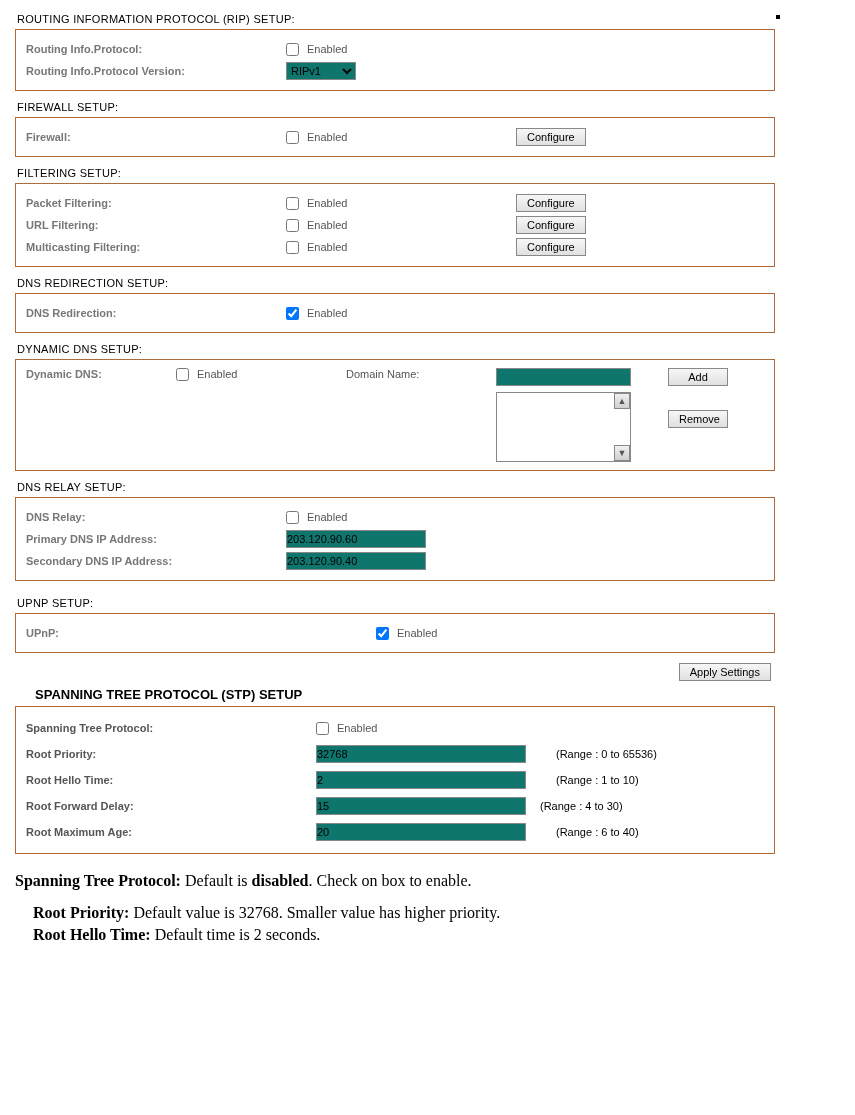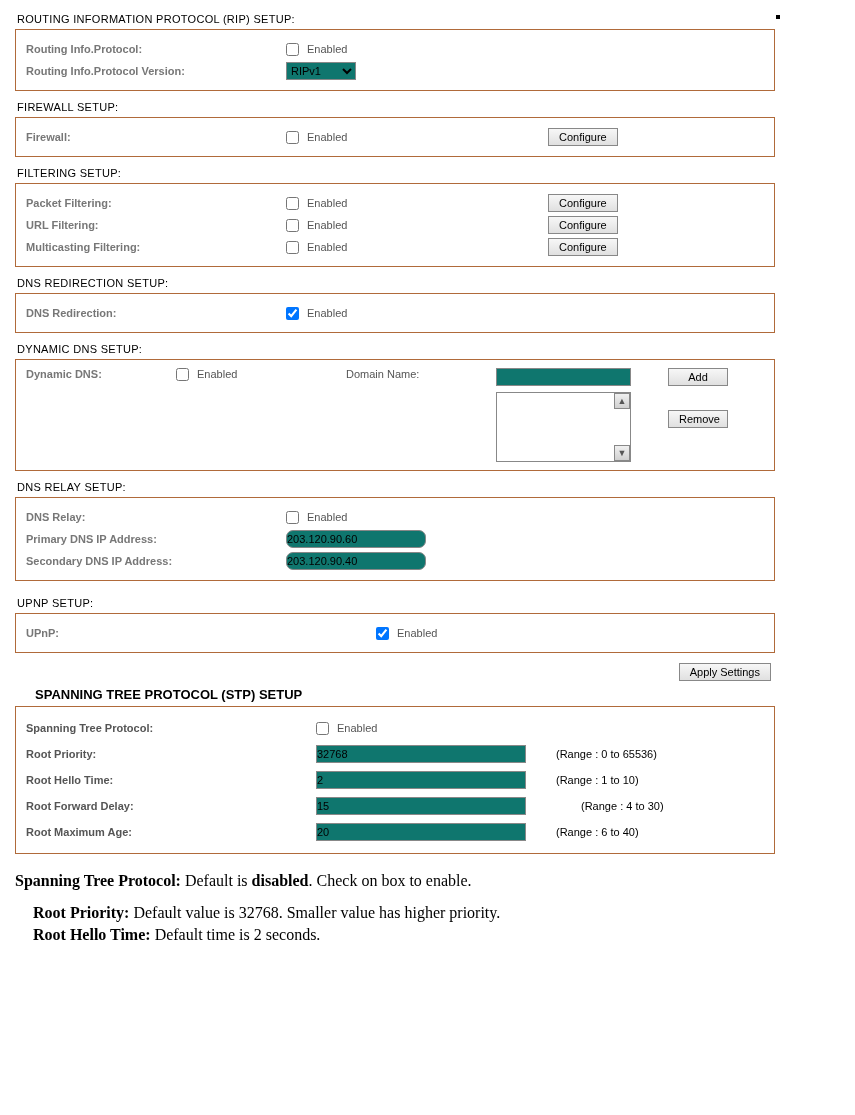--- a/index.html
+++ b/index.html
@@ -64,21 +64,21 @@
   }
   select, input[type="text"] {
     font: 11px Arial, sans-serif;
     border: 1px solid #888;
     padding: 1px 0;
     height: 18px;
     box-sizing: border-box;
     background:#0f766e;
   }
   select { width: 70px; }
-  .ip-input { width: 140px; border-radius: 7px; }
+  .ip-input { width: 140px; }
   input[type="checkbox"] {
     width: 13px; height: 13px; margin:0;
   }
   .ddns-grid {
     display: flex;
   }
   .ddns-col1 { width: 150px; }
   .ddns-col2 { width: 170px; display:flex; align-items:flex-start;}
   .ddns-col3 { width: 150px; }
   .ddns-col4 { width: 150px; }
@@ -119,21 +119,21 @@
     font-size: 16px;
     margin-top: 18px;
   }
   .doc-body .line1 { margin-bottom: 14px;}
   .doc-body .sub { margin-left: 18px; margin-bottom: 4px;}
   .bold { font-weight: bold; }
   .small-right-mark {
     position:absolute; right:80px; top:2px; width:4px; height:4px; background:#000;
   }
   .page-wrap { position:relative; }
-  .cfgcol { width: 120px; margin-left: 32px; }
+  .cfgcol { width: 120px; }
 </style>
 </head>
 <body>
 
 <div class="page-wrap">
 <div class="small-right-mark"></div>
 <div class="page-inner">
 
 <div class="sec-title">ROUTING INFORMATION PROTOCOL (RIP) SETUP:</div>
 <div class="panel">
@@ -290,21 +290,21 @@
     <div style="width:240px"><input type="text" class="stp-input" value="32768" style=""></div>
     <div class="stp-range">(Range : 0 to 65536)</div>
   </div>
   <div class="row" style="min-height:26px">
     <div class="label">Root Hello Time:</div>
     <div style="width:240px"><input type="text" class="stp-input" value="2" style=""></div>
     <div class="stp-range">(Range : 1 to 10)</div>
   </div>
   <div class="row" style="min-height:26px">
     <div class="label">Root Forward Delay:</div>
-    <div style="width:265px"><input type="text" class="stp-input" value="15" style=""></div>
+    <div style="width:224px"><input type="text" class="stp-input" value="15" style=""></div>
     <div class="stp-range">(Range : 4 to 30)</div>
   </div>
   <div class="row" style="min-height:26px">
     <div class="label">Root Maximum Age:</div>
     <div style="width:240px"><input type="text" class="stp-input" value="20" style=""></div>
     <div class="stp-range">(Range : 6 to 40)</div>
   </div>
 </div>
 
 <div class="doc-body">

